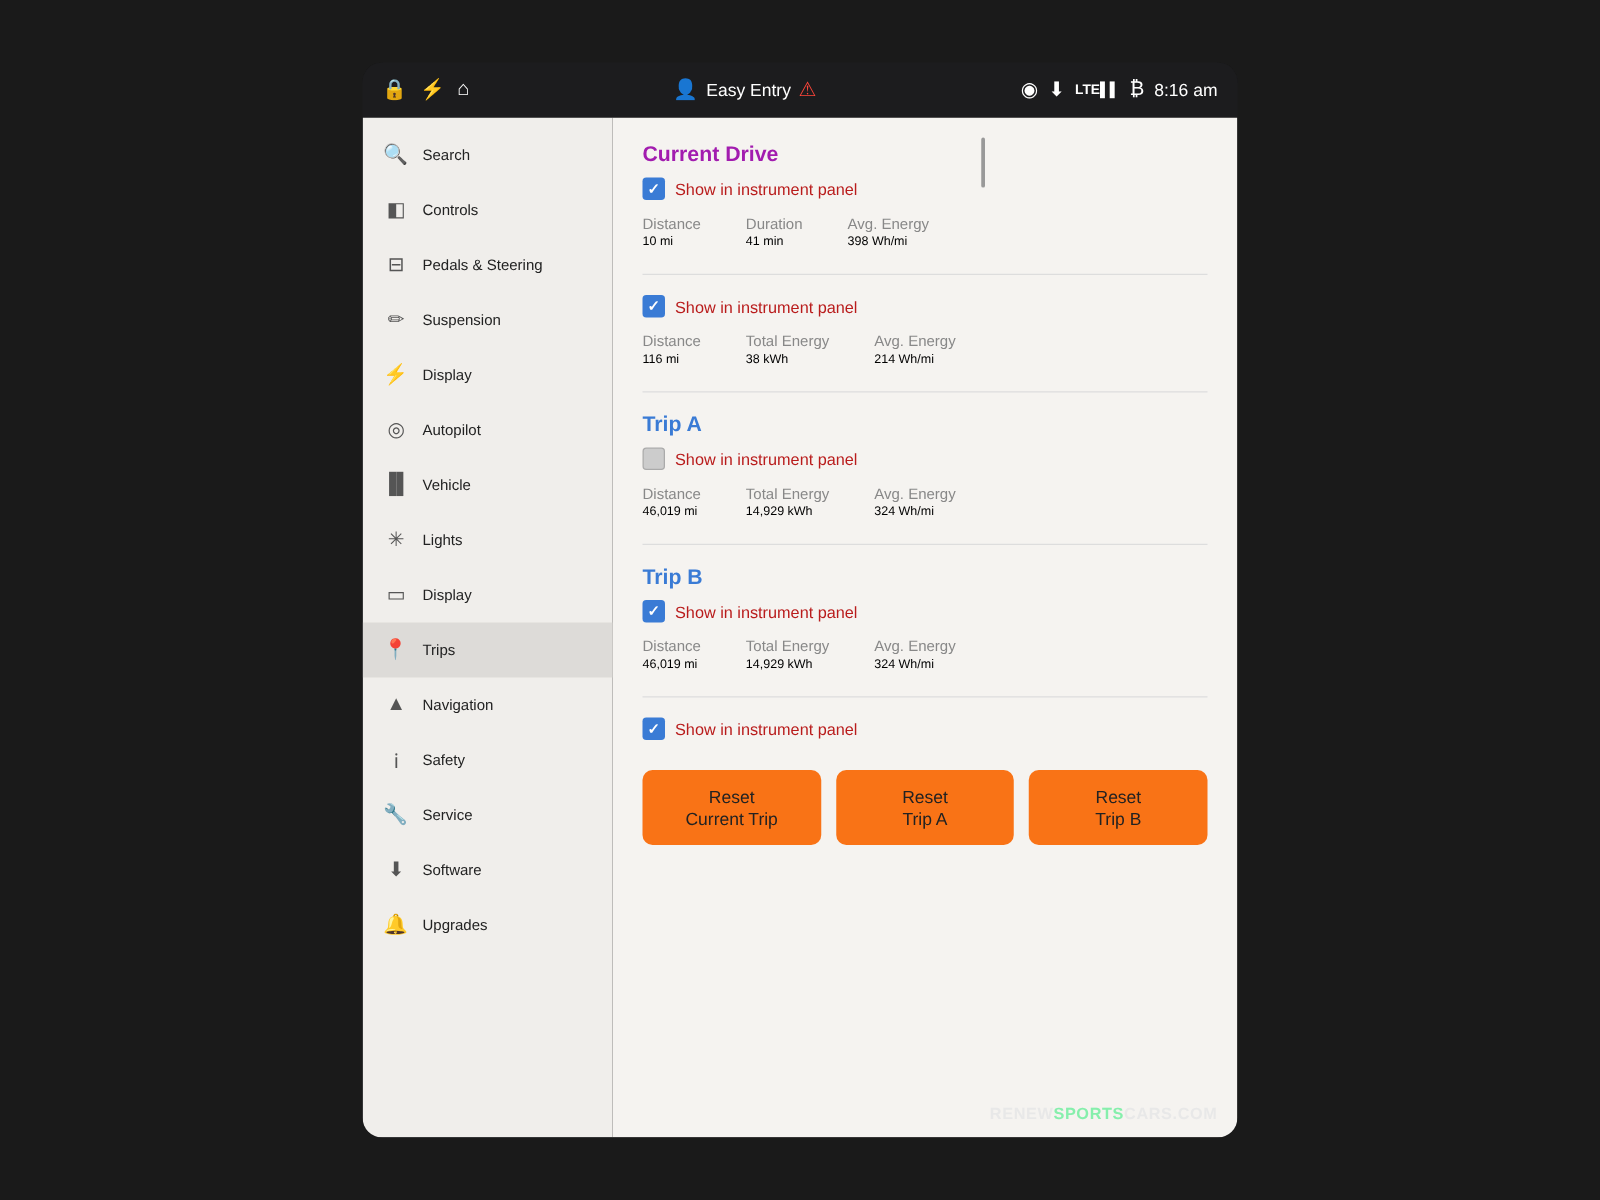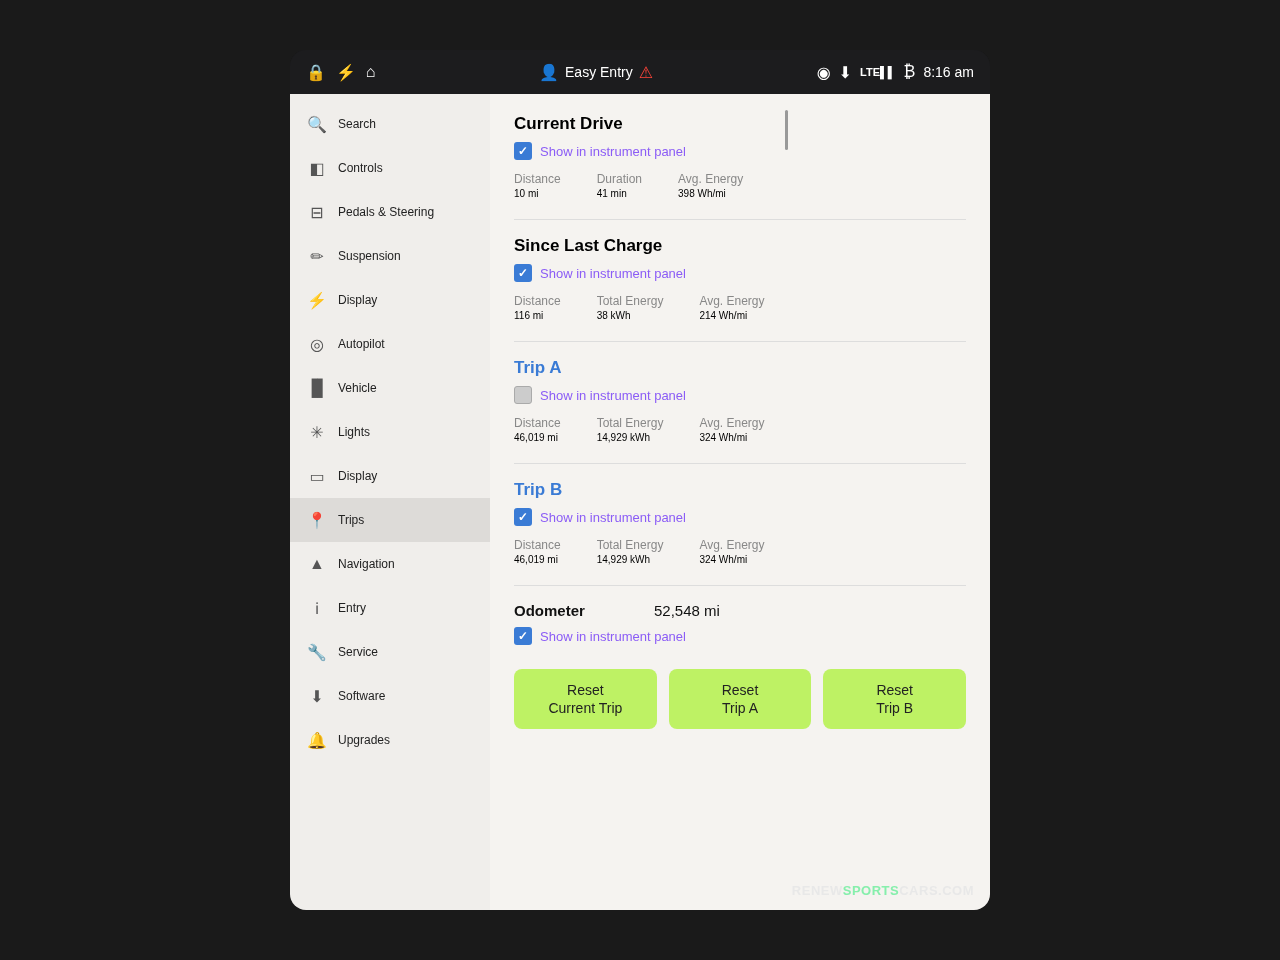--- a/index.html
+++ b/index.html
@@ -124,21 +124,21 @@
     .content-area {
       flex: 1;
       background: #f5f3f0;
       overflow-y: auto;
       padding: 20px 24px;
     }
 
     .section-title {
       font-size: 17px;
       font-weight: 600;
-      color: #000000;
+      color: #a21caf;
       margin-bottom: 8px;
     }
 
     .trip-section-title {
       font-size: 17px;
       font-weight: 600;
       color: #3a7bd5;
       margin-bottom: 8px;
     }
 
@@ -166,21 +166,21 @@
     }
 
     .checkbox-box .check {
       color: #fff;
       font-size: 12px;
       font-weight: bold;
     }
 
     .checkbox-label {
       font-size: 13px;
-      color: #8b5cf6;
+      color: #b91c1c;
     }
 
     .stats-row {
       display: flex;
       gap: 36px;
       margin-bottom: 20px;
     }
 
     .stat-item {}
 
@@ -223,21 +223,21 @@
 
     .reset-buttons-row {
       display: flex;
       gap: 12px;
       margin-top: 24px;
     }
 
     .reset-btn {
       flex: 1;
       padding: 12px 8px;
-      background: #bef264;
+      background: #f97316;
       border: none;
       border-radius: 8px;
       font-size: 14px;
       color: #222;
       cursor: pointer;
       text-align: center;
       font-weight: 500;
       line-height: 1.3;
     }
 
@@ -341,21 +341,21 @@
         <span class="label">Trips</span>
       </div>
 
       <div class="sidebar-item">
         <span class="icon">▲</span>
         <span class="label">Navigation</span>
       </div>
 
       <div class="sidebar-item">
         <span class="icon">ℹ</span>
-        <span class="label">Entry</span>
+        <span class="label">Safety</span>
       </div>
 
       <div class="sidebar-item">
         <span class="icon">🔧</span>
         <span class="label">Service</span>
       </div>
 
       <div class="sidebar-item">
         <span class="icon">⬇</span>
         <span class="label">Software</span>
@@ -389,21 +389,20 @@
           <div class="stat-value">41 min</div>
         </div>
         <div class="stat-item">
           <div class="stat-label">Avg. Energy</div>
           <div class="stat-value">398 Wh/mi</div>
         </div>
       </div>
 
       <div class="divider"></div>
 
-      <div class="section-title">Since Last Charge</div>
       <div class="checkbox-row">
         <div class="checkbox-box">
           <span class="check">✓</span>
         </div>
         <span class="checkbox-label">Show in instrument panel</span>
       </div>
       <div class="stats-row">
         <div class="stat-item">
           <div class="stat-label">Distance</div>
           <div class="stat-value">116 mi</div>
@@ -461,24 +460,20 @@
           <div class="stat-value">14,929 kWh</div>
         </div>
         <div class="stat-item">
           <div class="stat-label">Avg. Energy</div>
           <div class="stat-value">324 Wh/mi</div>
         </div>
       </div>
 
       <div class="divider"></div>
 
-      <div class="odometer-row">
-        <span class="odometer-label">Odometer</span>
-        <span class="odometer-value">52,548 mi</span>
-      </div>
       <div class="checkbox-row">
         <div class="checkbox-box">
           <span class="check">✓</span>
         </div>
         <span class="checkbox-label">Show in instrument panel</span>
       </div>
 
       <div class="reset-buttons-row">
         <button class="reset-btn">Reset<br>Current Trip</button>
         <button class="reset-btn">Reset<br>Trip A</button>

